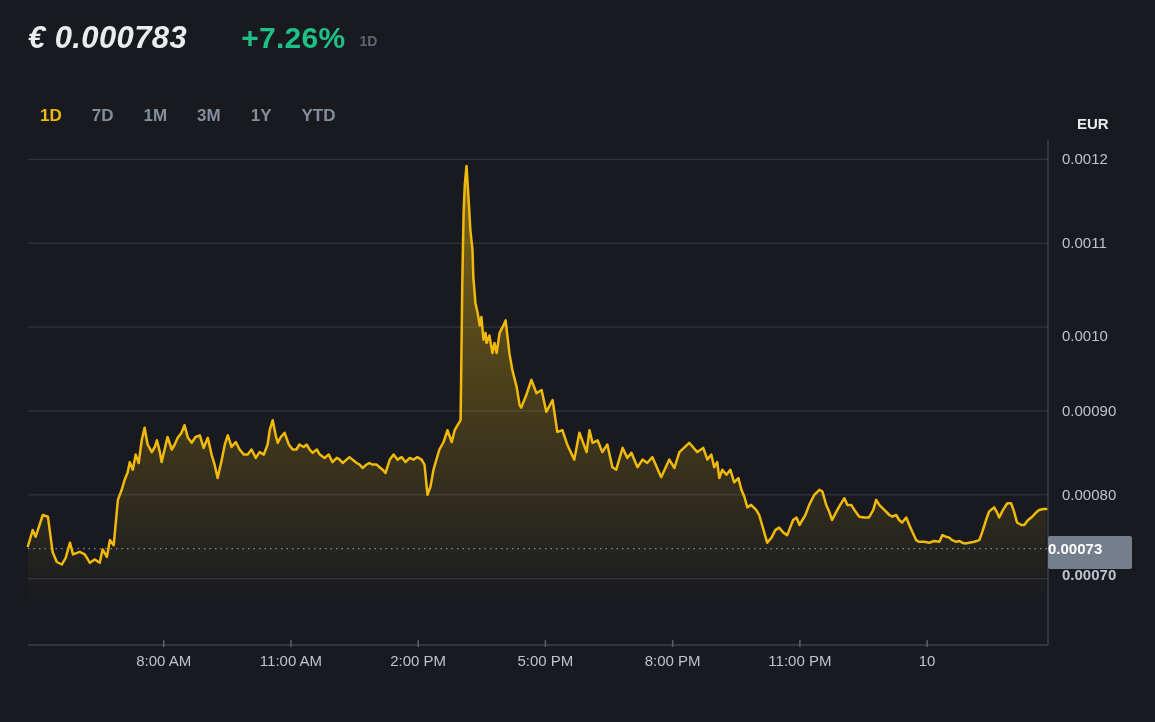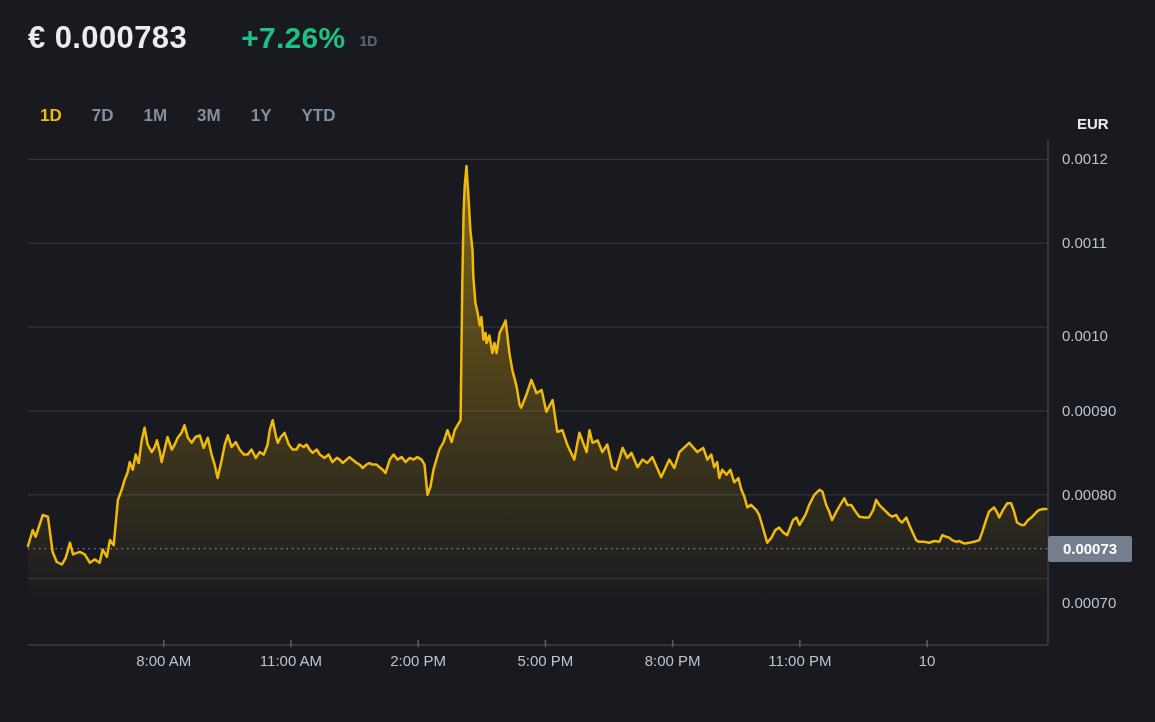--- a/index.html
+++ b/index.html
@@ -1,35 +1,35 @@
 <!DOCTYPE html>
 <html><head>
 <meta charset="utf-8">
 <style>
   html,body{margin:0;padding:0;background:#181A20;}
   body{width:1155px;height:722px;position:relative;overflow:hidden;
        font-family:"Liberation Sans","DejaVu Sans",sans-serif;
        -webkit-font-smoothing:antialiased;}
   .stage{position:absolute;inset:0;}
   .header{position:absolute;left:28px;top:20px;display:flex;align-items:baseline;gap:14px;white-space:nowrap;}
-  .price{font-size:31px;font-weight:700;color:#EAECEF;letter-spacing:.4px;}
+  .price{font-size:31px;font-weight:700;color:#EAECEF;letter-spacing:.4px;font-style:italic;}
   .change{font-size:30px;font-weight:700;color:#1EC185;letter-spacing:.3px;margin-left:40px;}
   .period{font-size:14px;font-weight:600;color:#5E6673;position:relative;top:-2px;}
   .tabs{position:absolute;left:40px;top:106px;display:flex;gap:30px;font-size:17px;font-weight:700;}
   .tab{color:#848E9C;cursor:pointer;}
   .tab.active{color:#F0B90B;}
   .eur-label{position:absolute;left:1077px;top:115px;font-size:15px;font-weight:700;color:#E8EAEE;}
   #chart{position:absolute;left:0;top:0;}
   .ylab{position:absolute;left:1062px;width:72px;height:20px;line-height:20px;
         font-size:15px;color:#BDC3CC;text-align:left;}
   .xlab{position:absolute;top:652px;transform:translateX(-50%);
         font-size:15px;color:#BDC3CC;white-space:nowrap;}
-  .price-badge{position:absolute;left:1048px;width:84px;height:26px;line-height:26px;
+  .price-badge{position:absolute;left:1048px;width:84px;height:33px;line-height:26px;
         background:#757E8C;color:#FFFFFF;font-size:15px;font-weight:700;
-        text-align:center;border-radius:2px;}
+        border-radius:2px;}
 </style>
 </head>
 <body>
 
 <div class="stage">
   <div class="header">
     <span class="price">€ 0.000783</span>
     <span class="change">+7.26%</span>
     <span class="period">1D</span>
   </div>
@@ -71,21 +71,21 @@
       <line x1="28" x2="1048" y1="548.5299003322259" y2="548.5299003322259" stroke="#828893" stroke-width="1.2" stroke-dasharray="1.5 4"></line>
       <path d="M28.0 546.0L32.7 530.1L35.6 536.8L42.8 515.0L47.9 516.7L52.6 551.9L56.8 562.0L61.9 564.5L65.7 557.8L70.0 542.7L73.0 554.4L79.7 551.9L84.8 554.4L89.9 562.8L94.6 559.4L99.7 562.8L102.6 549.4L106.9 556.9L109.9 540.1L113.7 545.2L117.9 499.9L121.7 489.8L124.7 479.7L127.7 472.2L129.8 462.1L132.8 469.7L135.7 454.6L138.7 463.0L141.7 440.3L144.6 427.7L147.6 444.5L151.8 452.1L154.8 447.0L156.9 440.3L159.9 452.1L161.6 462.1L164.6 449.5L167.5 437.0L171.8 449.5L174.7 444.5L177.7 437.8L181.5 432.8L184.5 425.2L187.9 437.8L191.7 442.8L195.5 437.0L199.8 435.3L203.6 447.9L207.8 437.8L211.6 454.6L214.6 464.6L217.6 478.1L221.8 459.6L224.8 444.5L227.8 435.3L231.6 447.0L235.8 442.0L239.6 449.5L243.9 454.6L247.7 454.6L251.5 449.5L255.8 457.9L259.6 452.1L263.8 454.6L267.6 444.5L269.7 430.2L272.7 420.2L275.7 435.3L277.8 442.8L280.8 437.0L284.6 432.8L288.8 444.5L292.6 449.5L296.5 449.5L299.4 444.5L303.7 447.0L306.6 444.5L309.6 449.5L312.6 452.9L316.8 449.5L319.8 454.6L324.5 457.9L328.7 454.6L332.5 462.1L336.8 457.9L339.7 459.6L342.7 463.0L346.5 459.6L349.5 457.1L352.4 459.6L356.7 463.0L359.7 464.6L362.6 468.0L366.4 464.6L369.4 463.0L372.4 464.6L376.6 464.6L379.6 467.2L382.6 469.7L385.5 473.0L389.8 459.6L393.6 454.6L397.4 459.6L401.6 457.1L405.5 462.1L409.7 457.9L413.5 459.6L417.3 457.1L421.6 459.6L424.5 464.6L427.5 494.8L430.5 486.5L433.5 469.7L436.4 459.6L439.4 449.5L443.6 442.0L447.5 430.2L451.7 442.0L454.7 430.2L457.6 425.2L460.6 420.2L462.3 283.4L463.6 213.0L464.8 184.5L466.5 166.0L468.7 201.2L470.4 230.6L472.5 249.9L473.3 276.7L475.4 302.7L477.6 312.8L479.7 325.4L481.4 317.0L483.5 339.7L485.6 332.9L486.5 343.0L489.4 335.5L492.4 353.1L494.5 343.0L496.6 353.1L499.6 332.9L503.4 325.4L505.6 320.4L509.4 353.1L512.3 369.9L516.6 386.6L519.6 405.1L521.2 407.6L526.3 395.0L531.4 379.9L536.5 393.3L541.6 390.0L546.3 411.8L552.6 400.0L557.3 431.9L562.4 430.2L567.5 445.3L574.3 459.6L579.4 432.8L586.6 452.1L589.5 430.2L592.5 442.8L597.6 440.3L602.3 452.1L607.3 444.5L612.4 467.2L616.2 469.7L622.6 447.9L627.3 457.9L631.5 452.9L637.5 467.2L642.5 459.6L647.2 463.0L652.3 457.1L661.2 477.2L669.3 459.6L674.4 468.0L679.4 452.1L689.2 442.8L697.3 452.1L703.2 447.9L707.4 459.6L711.3 454.6L714.2 467.2L717.2 462.1L719.3 478.1L722.3 469.7L726.5 474.7L730.3 469.7L734.2 482.3L738.4 478.1L741.4 489.8L744.3 496.5L747.3 507.4L751.1 504.9L756.2 509.9L759.2 515.0L762.1 525.0L767.2 542.7L771.5 537.6L775.3 530.1L779.1 527.6L783.4 532.6L787.2 535.1L790.1 527.6L793.1 520.0L796.5 517.5L799.5 525.0L802.4 520.0L805.4 515.0L809.2 504.9L814.3 494.8L819.4 489.8L822.4 491.5L826.2 504.9L829.2 511.6L832.1 520.0L836.4 511.6L840.2 504.9L844.4 498.2L847.4 504.9L851.2 504.9L855.5 511.6L859.3 516.7L864.4 517.5L869.0 517.5L873.3 509.9L876.2 499.9L879.2 504.9L884.3 509.9L889.4 515.0L892.3 516.7L896.2 515.0L899.1 520.0L902.1 522.5L906.3 517.5L909.3 525.0L912.3 531.8L916.1 540.1L919.1 541.8L924.2 541.8L929.2 542.7L934.3 541.0L939.4 541.8L942.4 535.1L946.2 536.8L949.2 537.6L952.1 540.1L956.4 541.8L959.4 541.0L962.3 542.7L965.3 543.5L969.1 542.7L974.2 541.8L979.3 540.1L982.3 531.8L986.1 520.0L989.0 511.6L994.1 507.4L997.1 512.5L999.2 517.5L1003.0 509.9L1007.3 503.2L1011.1 503.2L1014.1 511.6L1017.0 522.5L1021.3 525.0L1024.2 525.0L1028.1 520.0L1032.3 516.7L1036.1 512.5L1039.1 509.9L1043.3 509.1L1046.3 509.1" fill="none" stroke="#F0B90B" stroke-width="2.5" stroke-linejoin="round" stroke-linecap="round"></path>
     </svg>
 
   <div id="ylabels">
       <div class="ylab" style="top: 149.294px;">0.0012</div>
       <div class="ylab" style="top: 233.181px;">0.0011</div>
       <div class="ylab" style="top: 317.068px; margin-top: 9px;">0.0010</div>
       <div class="ylab" style="top: 400.955px;">0.00090</div>
       <div class="ylab" style="top: 484.842px;">0.00080</div>
-      <div class="ylab" style="top: 593px;">0.00070</div>
+      <div class="ylab" style="top: 565px; font-weight: bold;">0.00070</div>
     </div>
   <div id="xlabels">
       <div class="xlab" style="left: 163.717px; text-align: center;">8:00 AM</div>
       <div class="xlab" style="left: 290.952px;">11:00 AM</div>
       <div class="xlab" style="left: 418.187px;">2:00 PM</div>
       <div class="xlab" style="left: 545.422px;">5:00 PM</div>
       <div class="xlab" style="left: 672.657px;">8:00 PM</div>
       <div class="xlab" style="left: 799.892px;">11:00 PM</div>
       <div class="xlab" style="left: 927.127px;">10</div>
     </div>

